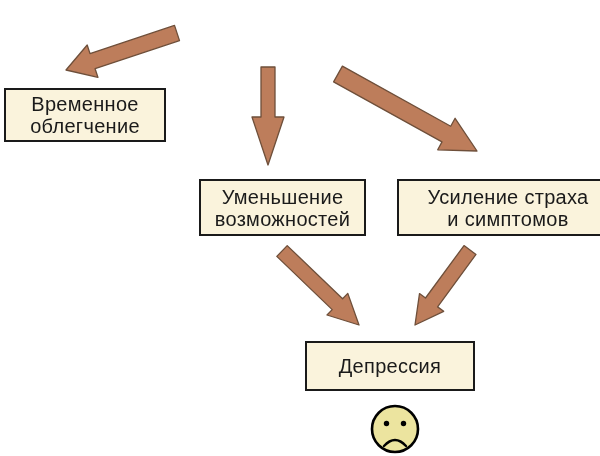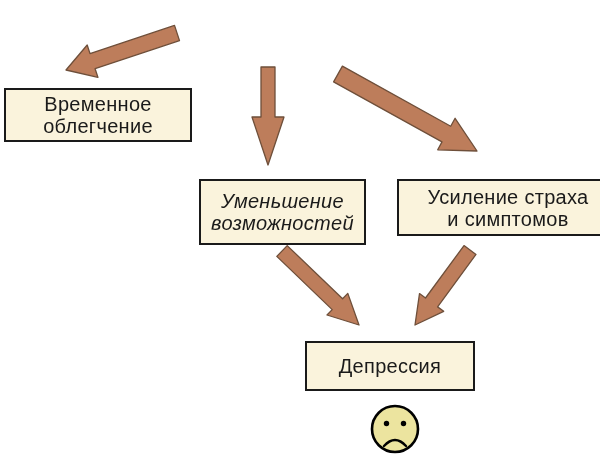--- a/index.html
+++ b/index.html
@@ -46,22 +46,22 @@
     text-align:center;
   }
   .node .lbl{
     white-space:pre-line;
     font-size:20px;
     line-height:22px;
     letter-spacing:0.3px;
     color:var(--text);
   }
   #n-avoidance { left:205px; top:7px;   width:151px; height:45px; }
-  #n-relief    { left:4px;   top:88px;  width:188px; height:54px; }
-  #n-reduction { left:199px; top:179px; width:167px; height:66px;font-style:italic; }
+  #n-relief    { left:4px;   top:88px;  width:162px; height:54px; }
+  #n-reduction { left:199px; top:179px; width:167px; height:57px; }
   #n-fear      { left:397px; top:179px; width:222px; height:57px; }
   #n-depression{ left:305px; top:341px; width:170px; height:50px; }
   .face-circle{ fill:var(--face-fill); stroke:var(--face-stroke); stroke-width:2.6; }
   .face-eye{ fill:var(--face-stroke); }
   .face-mouth{ fill:none; stroke:var(--face-stroke); stroke-width:2.4; stroke-linecap:round; }
 </style>
 </head>
 <body>
 
 <div class="page">

